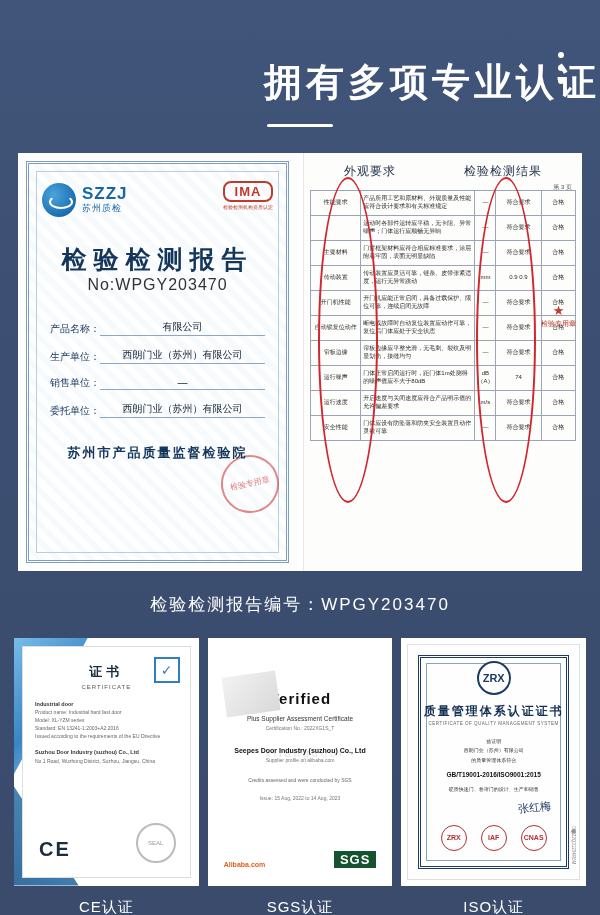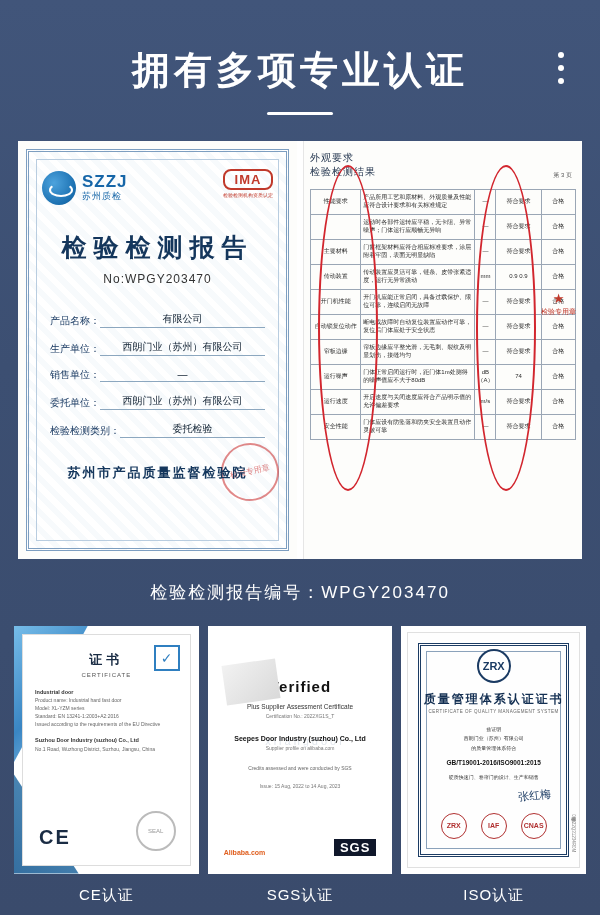--- a/index.html
+++ b/index.html
@@ -12,22 +12,22 @@
   .page {
     position: relative;
     width: 600px; height: 915px;
     background: linear-gradient(180deg,#41557a 0%,#3c4f72 40%,#3a4b6c 100%);
     overflow: hidden;
   }
 
   
   .header {
     position: relative;
-    padding-top: 48px;
-    text-align: center;
+    padding-top: 60px;
+    text-align: right;
   }
   .header-title {
     color: #ffffff;
     font-size: 38px;
     font-weight: bold;
     letter-spacing: 4px;
     line-height: 1.2;
     margin: 0;
   }
   .header-rule {
@@ -145,22 +145,22 @@
     letter-spacing: 0;
   }
   .report-title {
     margin-top: 26px;
     font-size: 25px;
     font-weight: bold;
     letter-spacing: 7px;
     color: #14365c;
   }
   .report-no {
-    margin-top: 8px;
-    font-size: 12px;
+    margin-top: 0;
+    font-size: 16px;
     color: #333;
     letter-spacing: 1px;
   }
   .field-list {
     margin-top: 26px;
     padding: 0 8px;
   }
   .field-row {
     display: flex;
     align-items: flex-end;
@@ -203,25 +203,24 @@
     color: rgba(120,150,180,.10);
     letter-spacing: 6px;
     white-space: nowrap;
     pointer-events: none;
   }
 
   
   .tbl-head {
     display: flex;
     justify-content: space-around;
-    font-size: 10px;
+    font-size: 12px;
     color: #24364f;
     padding: 10px 6px 4px 6px;
     letter-spacing: 1px;
-    flex-direction: column;
   }
   .page-no {
     position: absolute;
     right: 10px; top: 30px;
     font-size: 6px;
     color: #555;
   }
   table.checks {
     width: calc(100% - 12px);
     margin: 6px 6px 0 6px;
@@ -422,21 +421,21 @@
     left: 10px; right: 10px; bottom: 12px;
     display: flex;
     justify-content: space-between;
     align-items: flex-end;
   }
   .sgs-ali { font-size: 7px; color: #e06020; font-weight: bold; }
   .sgs-logo {
     font-size: 13px;
     font-weight: bold;
     color: #ffffff;
-    background: #0f172a;
+    background: #14532d;
     padding: 1px 6px;
     letter-spacing: 1px;
   }
 
   
   .iso-sheet { position: absolute; inset: 6px; background: #fefefe; border: 1px solid #e0e0e0; }
   .iso-frame {
     position: absolute;
     inset: 10px;
     border: 3px double #1b3b63;
@@ -580,24 +579,20 @@
             <span class="field-label">生产单位：</span>
             <span class="field-value">西朗门业（苏州）有限公司</span>
           </div>
           <div class="field-row">
             <span class="field-label">销售单位：</span>
             <span class="field-value">—</span>
           </div>
           <div class="field-row">
             <span class="field-label">委托单位：</span>
             <span class="field-value">西朗门业（苏州）有限公司</span>
-          </div>
-          <div class="field-row">
-            <span class="field-label">检验检测类别：</span>
-            <span class="field-value">委托检验</span>
           </div>
         </div>
 
         <div class="issuer">苏州市产品质量监督检验院</div>
       </div>
       <div class="red-seal">检验专用章</div>
     </div>
 
     <div class="report-right">
       <div class="page-no">第 3 页</div>

